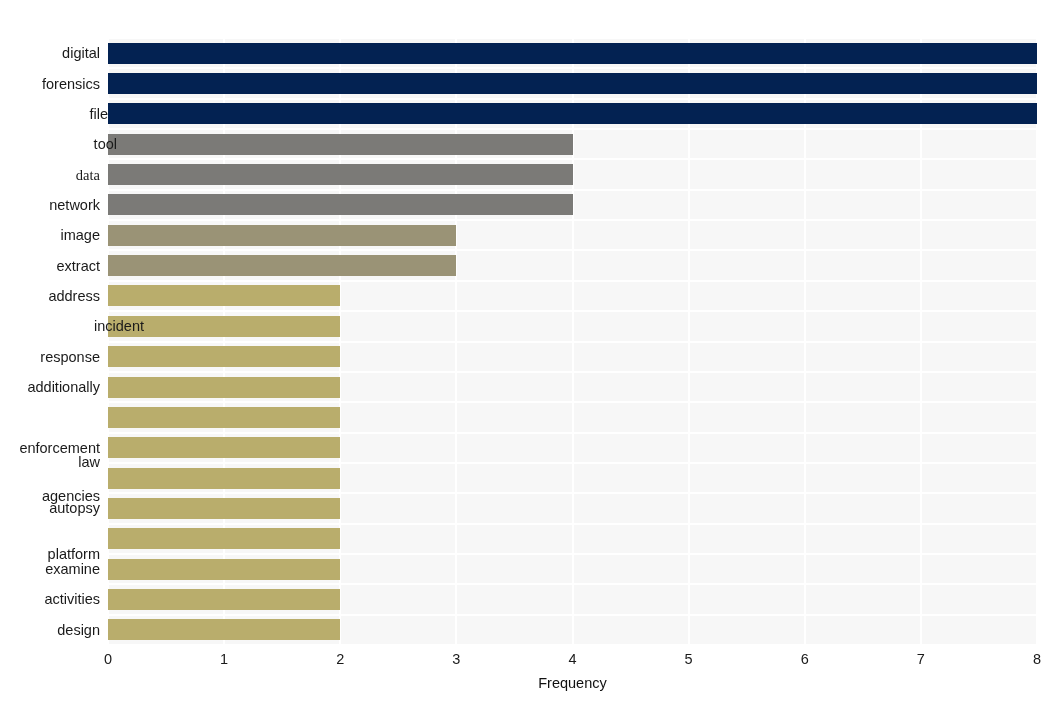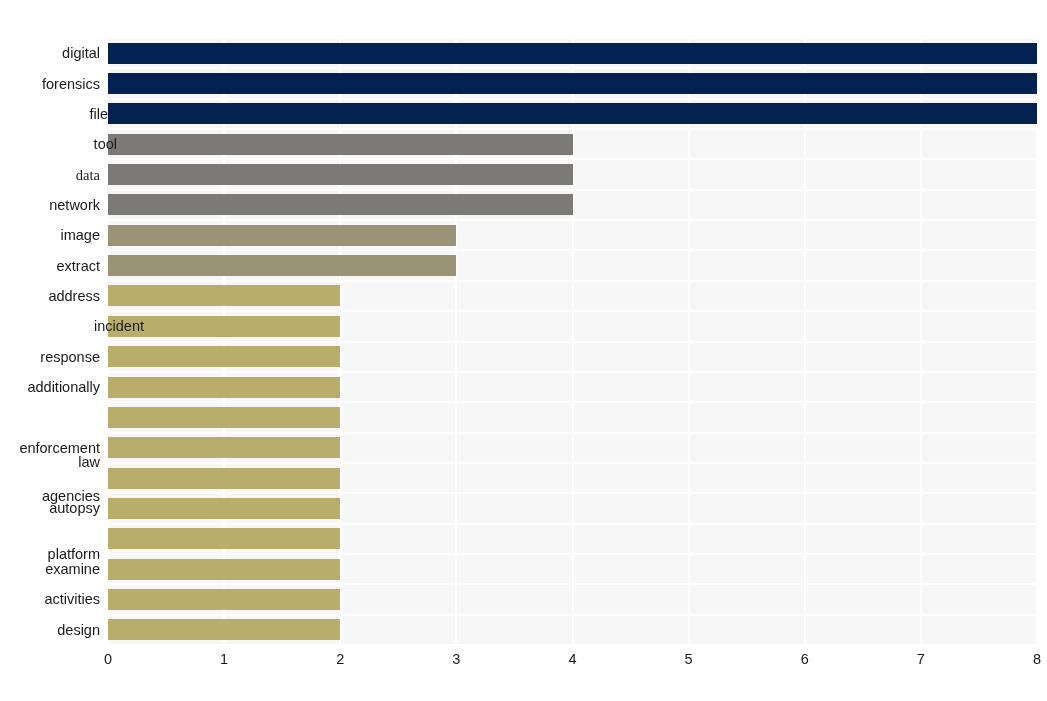--- a/index.html
+++ b/index.html
@@ -202,14 +202,15 @@
       <div class="xtick-item" style="left: 224.125px;">1</div>
       <div class="xtick-item" style="left: 340.25px;">2</div>
       <div class="xtick-item" style="left: 456.375px;">3</div>
       <div class="xtick-item" style="left: 572.5px;">4</div>
       <div class="xtick-item" style="left: 688.625px;">5</div>
       <div class="xtick-item" style="left: 804.75px;">6</div>
       <div class="xtick-item" style="left: 920.875px;">7</div>
       <div class="xtick-item" style="left: 1037px;">8</div>
     </div>
 
+  <div id="xaxis-label">Frequency</div>
 
 </div>
 
 </body></html>

